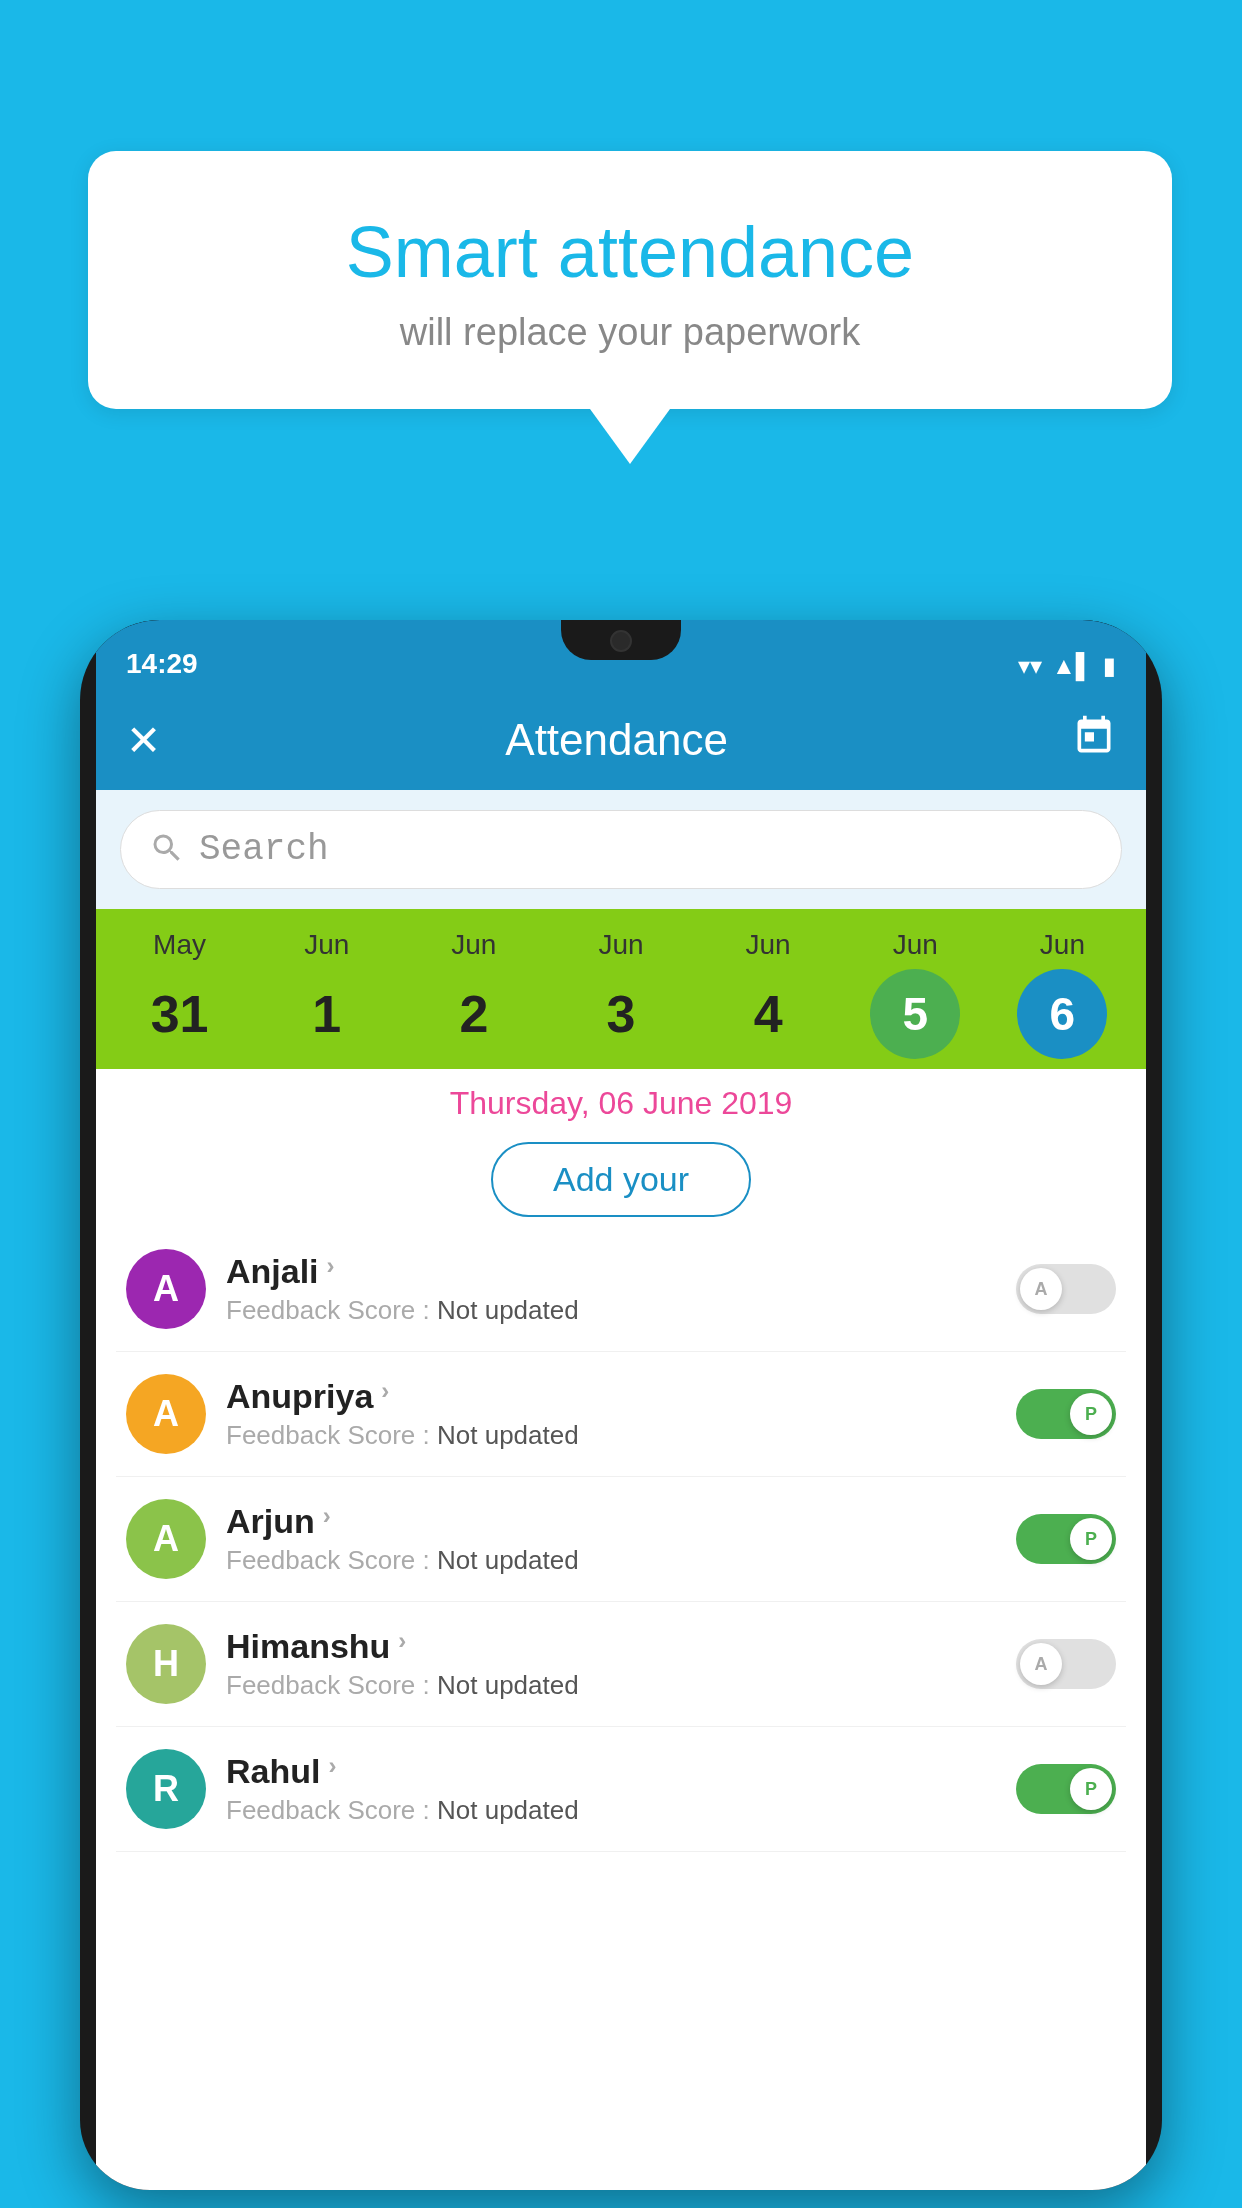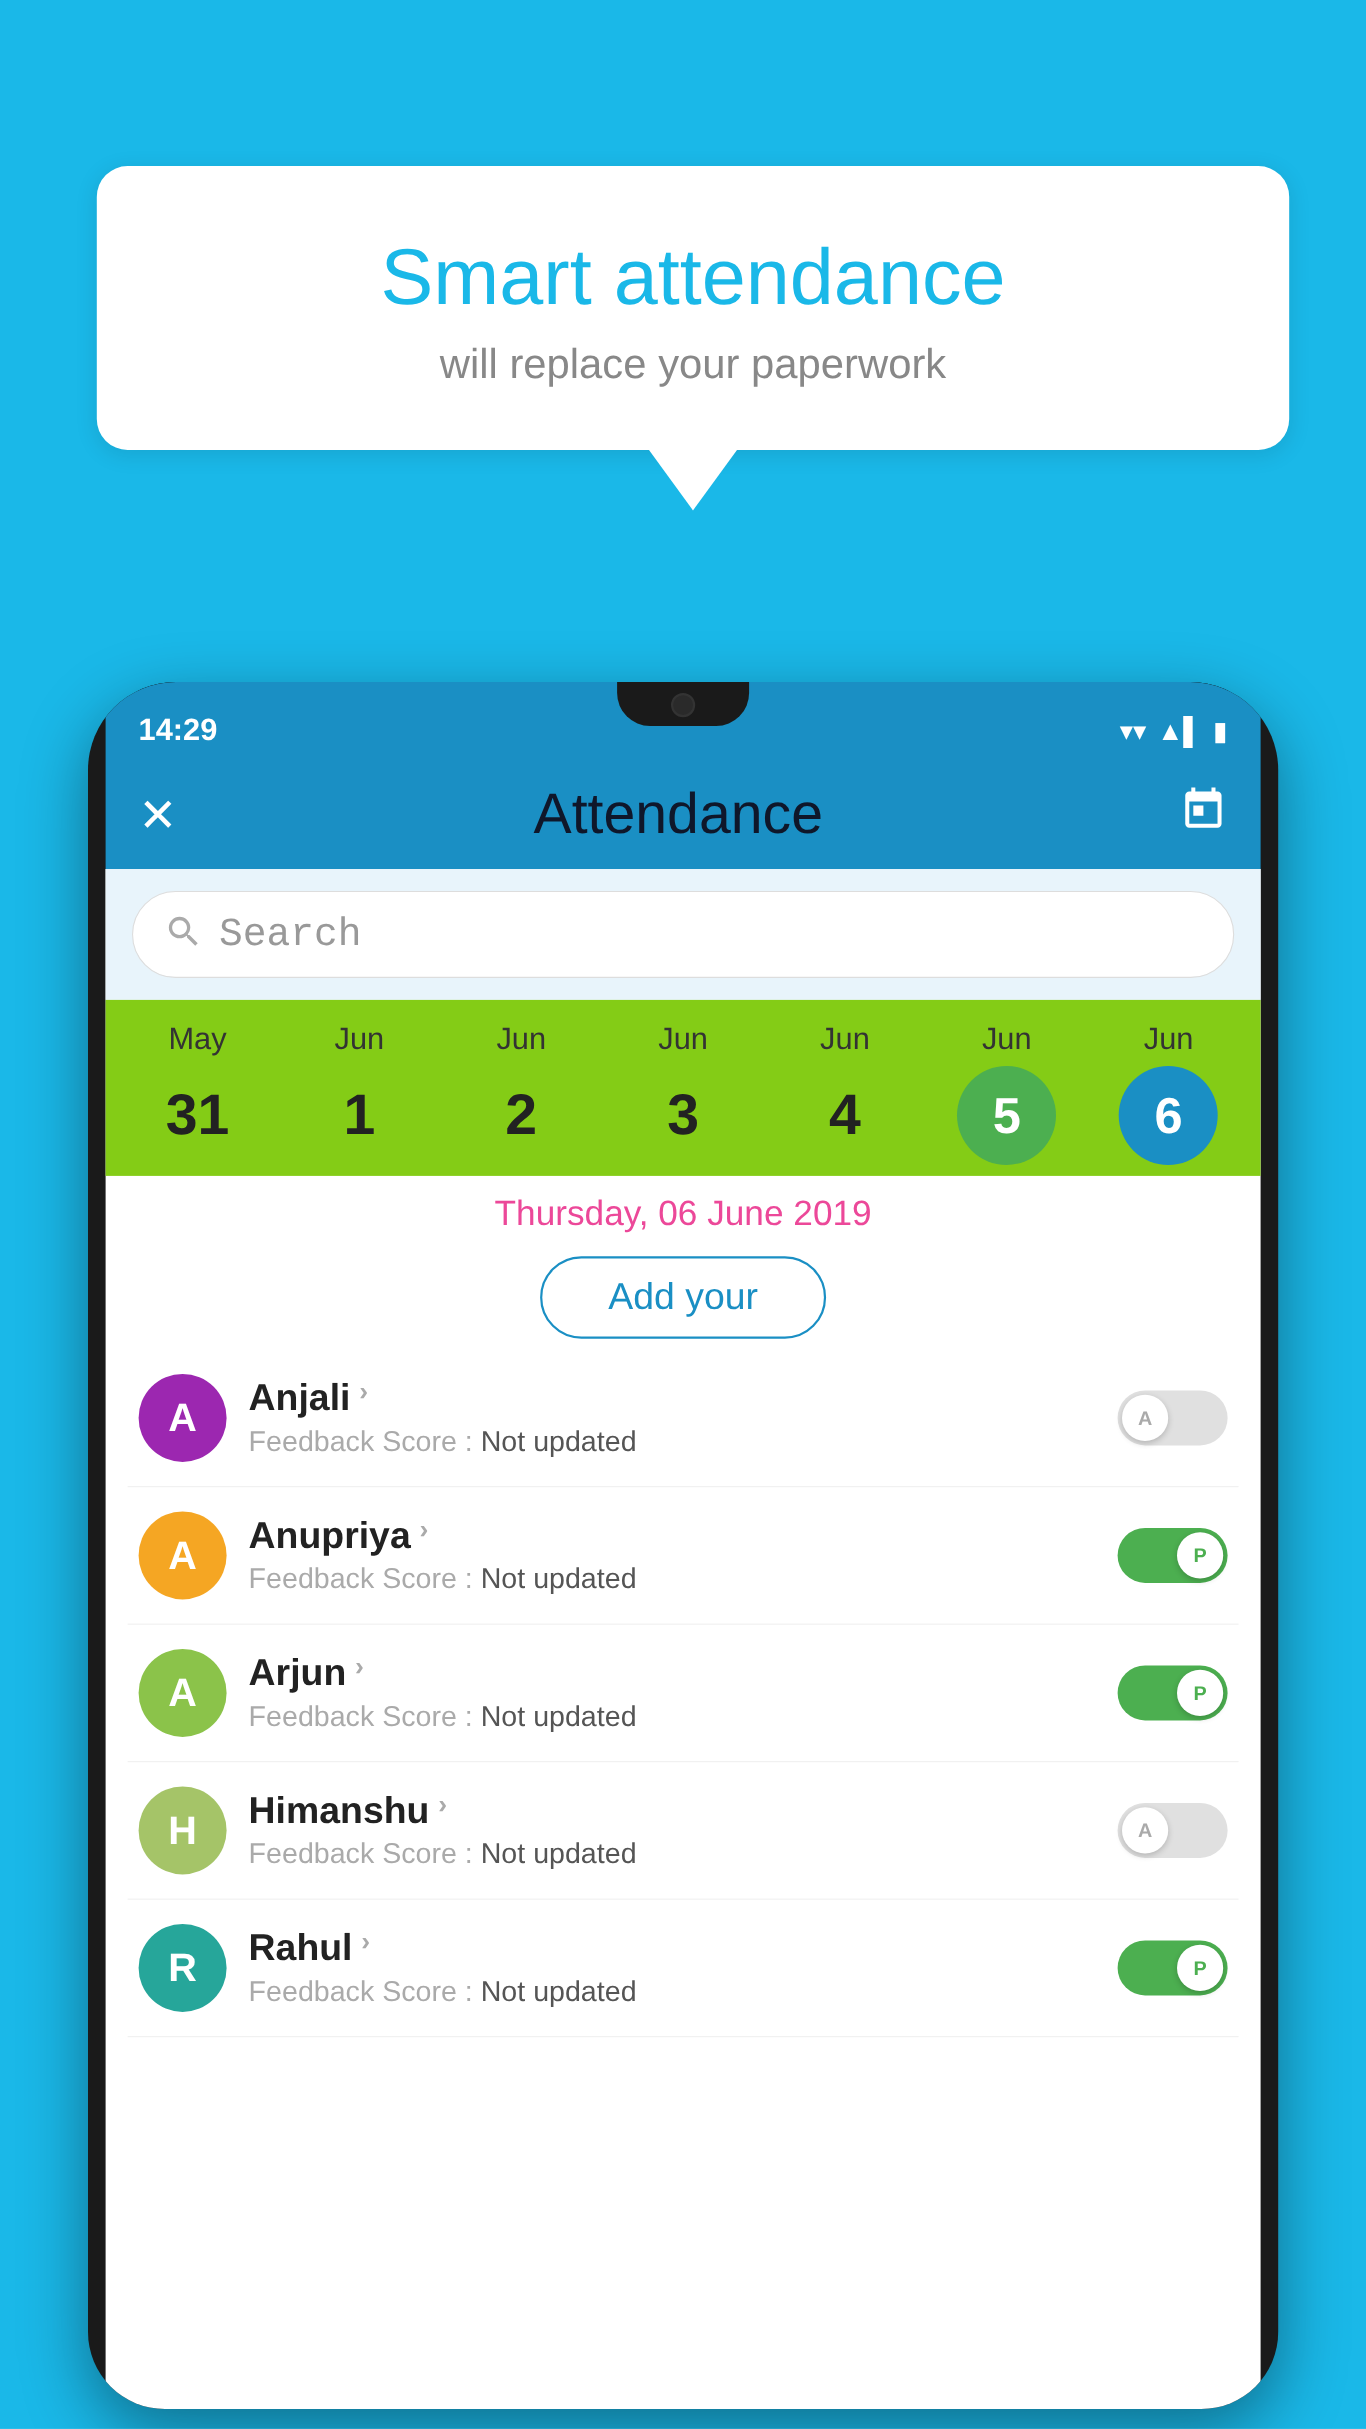--- a/index.html
+++ b/index.html
@@ -139,22 +139,22 @@
     }
 
     .header-close {
       color: white;
       font-size: 42px;
       font-weight: 300;
       cursor: pointer;
     }
 
     .header-title {
-      color: #0f172a;
-      font-size: 52px;
+      color: #ffffff;
+      font-size: 44px;
       font-weight: 400;
     }
 
     .header-calendar {
       color: white;
       font-size: 36px;
     }
 
     
     .app-content {

